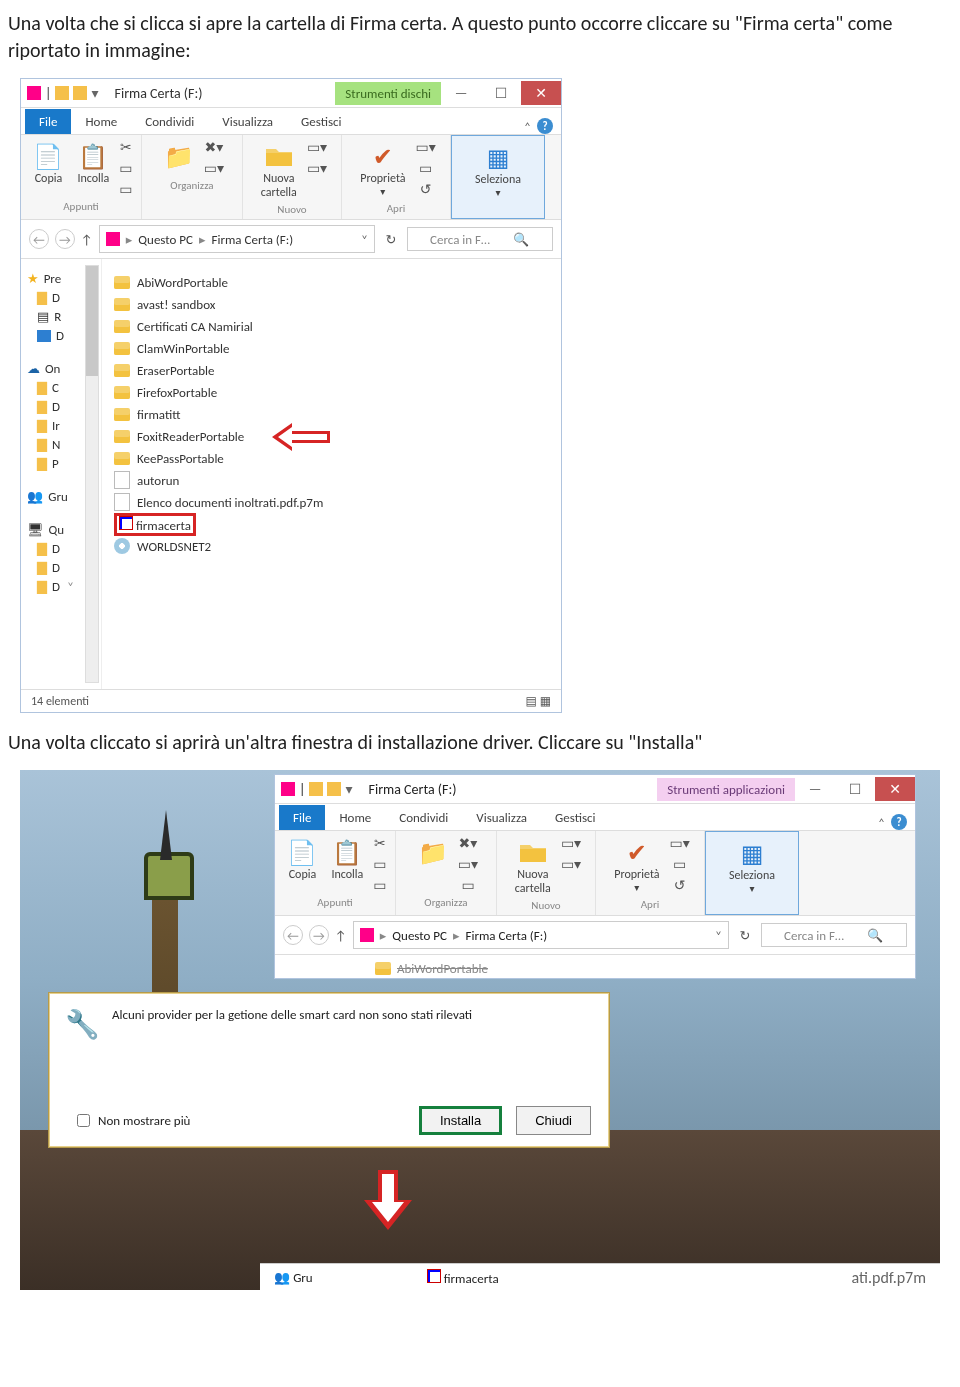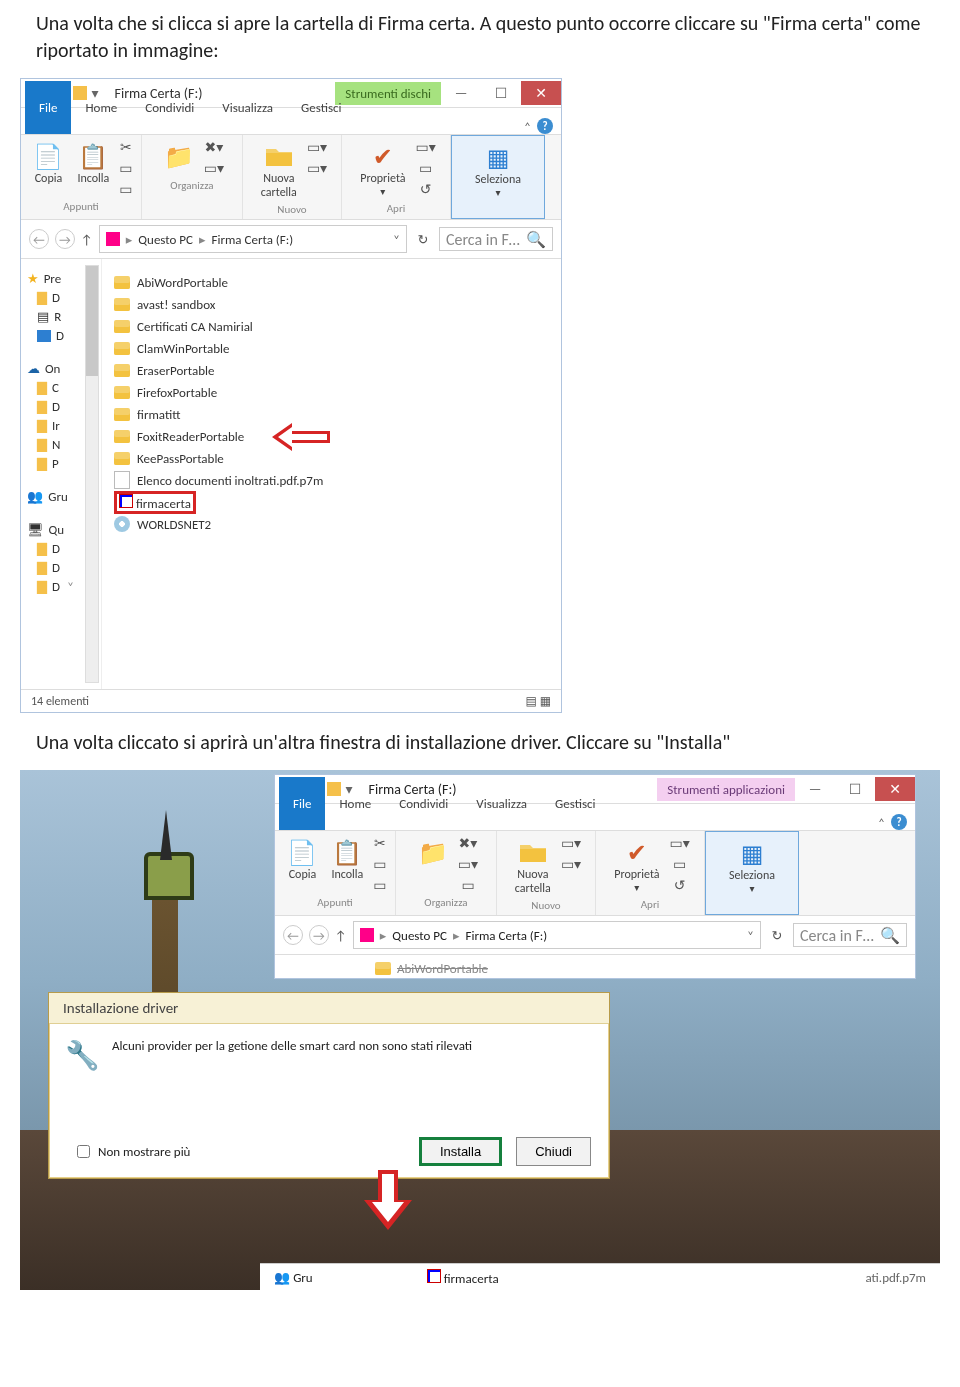--- a/index.html
+++ b/index.html
@@ -1,45 +1,45 @@
 <!DOCTYPE html>
 <html><head>
 <meta charset="utf-8">
 <style>
   body{margin:0;font-family:Calibri,Arial,sans-serif;font-size:20px;color:#222;width:960px;background:#fff}
-  .para{margin:10px 20px 14px 36px;line-height:1.35}
+  .para{margin:10px 20px 14px 8px;line-height:1.35}
   .fig{margin:4px 20px 16px 20px;position:relative}
   .win{border:1px solid #b0c4de;background:#fff;width:540px;font-size:14px;color:#333}
   .title{display:flex;align-items:center;height:28px;background:#fff;border-bottom:1px solid #ddd}
   .title .qat{display:flex;align-items:center;gap:4px;padding:0 6px}
   .sq{width:14px;height:14px;display:inline-block}
   .lgreen{background:#a6e27f;color:#3a6b1f;padding:4px 10px;font-size:13px}
   .lpink{background:#f4cff0;color:#6a3a77;padding:4px 10px;font-size:13px}
   .winttl{flex:1;padding-left:10px;font-size:14px}
   .wbtn{display:flex}
   .wbtn div{width:40px;height:24px;display:flex;align-items:center;justify-content:center;color:#666}
   .wbtn .cx{background:#c75050;color:#fff}
   .tabs{display:flex;align-items:flex-end;height:26px;border-bottom:1px solid #ddd;font-size:13px;padding-left:4px}
-  .tab{padding:19px 14px;color:#444}
+  .tab{padding:5px 14px;color:#444}
   .tab.file{background:#1979ca;color:#fff}
   .tabs .right{margin-left:auto;display:flex;align-items:center;gap:6px;padding-right:8px;color:#666}
   .help{width:16px;height:16px;border-radius:50%;background:#3b8dd1;color:#fff;display:inline-flex;align-items:center;justify-content:center;font-size:11px;font-weight:bold}
   .ribbon{background:#f6f6f6;display:flex;border-bottom:1px solid #ddd}
   .grp{border-right:1px solid #e3e3e3;padding:4px 6px 2px 6px;text-align:center;font-size:12px;color:#666}
   .grp .row{display:flex;gap:6px;align-items:flex-start;justify-content:center}
   .bigbtn{display:flex;flex-direction:column;align-items:center;font-size:12px;color:#444;padding:2px 4px}
   .bigbtn .ic{width:30px;height:30px;display:flex;align-items:center;justify-content:center;font-size:24px}
   .grplbl{font-size:11px;color:#888;margin-top:2px}
   .sel{border:1px solid #6fa8dc;background:#e7f1fb}
   .addr{display:flex;align-items:center;gap:6px;padding:5px 8px;border-bottom:1px solid #ddd;font-size:13px}
   .addr .arrow{width:18px;height:18px;border:1px solid #ccc;border-radius:50%;display:flex;align-items:center;justify-content:center;color:#999}
   .bc{flex:1;display:flex;align-items:center;gap:6px;border:1px solid #ccc;padding:2px 6px;background:#fff;height:22px}
   .bc .sep{color:#888}
   .rfr{width:20px;text-align:center;color:#555}
-  .srch{width:100px;border:1px solid #ccc;height:22px;display:flex;align-items:center;padding:0 6px;font-size:16px;color:#888;justify-content:space-between}
+  .srch{width:100px;border:1px solid #ccc;height:22px;display:flex;align-items:center;padding:0 22px;font-size:13px;color:#888;justify-content:space-between}
   .body{display:flex;min-height:430px}
   .nav{width:68px;border-right:1px solid #eee;padding:8px 6px;font-size:13px;color:#333;position:relative}
   .nav .it{display:flex;align-items:center;gap:5px;margin:4px 0;white-space:nowrap;overflow:hidden}
   .star{color:#f3b320}
   .blue{width:14px;height:12px;background:#2d7fd1;display:inline-block}
   .onedrive{color:#1b63a6}
   .fld{color:#f5c04a}
   .files{flex:1;padding:12px 12px}
   .fi{display:flex;align-items:center;gap:7px;height:22px;font-size:13px}
   .foldericon{width:16px;height:13px;background:#f5d06a;border-radius:2px;display:inline-block;box-shadow:inset 0 -6px 0 #f3c23f}
@@ -307,20 +307,24 @@
           <div class="fi">
             <span class="foldericon"></span>
             <span>FoxitReaderPortable</span>
           </div>
           <div class="fi">
             <span class="foldericon"></span>
             <span>KeePassPortable</span>
           </div>
           <div class="fi">
             <span class="fileicon"></span>
+            <span>autorun</span>
+          </div>
+          <div class="fi">
+            <span class="fileicon"></span>
             <span>Elenco documenti inoltrati.pdf.p7m</span>
           </div>
           <div class="fi">
             <span class="redbox"><span class="app"></span><span> firmacerta</span></span>
           </div>
           <div class="fi">
             <span class="cd"></span>
             <span>WORLDSNET2</span>
           </div>
         </div>
@@ -472,21 +476,20 @@
           <span>🔍</span>
         </div>
     </div>
     <div style="padding:6px 0 2px 100px;font-size:13px;display:flex;align-items:center;gap:6px">
         <span class="foldericon"></span>
         <span style="text-decoration:line-through;color:#888">AbiWordPortable</span>
       </div>
   </div>
 
   <div class="dlg">
-    <div class="dt">Installazione driver</div>
     <div class="msg">
       <span class="wrench">🔧</span>
       <span>Alcuni provider per la getione delle smart card non sono stati rilevati</span>
     </div>
     <div style="height:34px"></div>
     <div class="btns">
       <label>
           <input type="checkbox" style="">
           <span>Non mostrare più</span>
         </label>
@@ -501,15 +504,15 @@
   <div class="redarrowD">
     <svg width="48" height="60" viewBox="0 0 48 60">
         <path fill="#d62424" d="M14 0 H34 V30 H48 L24 60 L0 30 H14 Z"></path>
         <path fill="#fff" d="M18 4 H30 V32 H40 L24 52 L8 32 H18 Z"></path>
       </svg>
   </div>
 
   <div class="taskbar">
     <span>👥 <span>Gru</span></span>
     <span style="margin-left:100px"><span class="app"></span> <span>firmacerta</span></span>
-    <span style="margin-left:auto;color:#666;font-size:13px">ati.pdf.p7m</span>
+    <span style="margin-left:auto;color:#666;font-size:16px">ati.pdf.p7m</span>
   </div>
 </div>
 
 </body></html>

